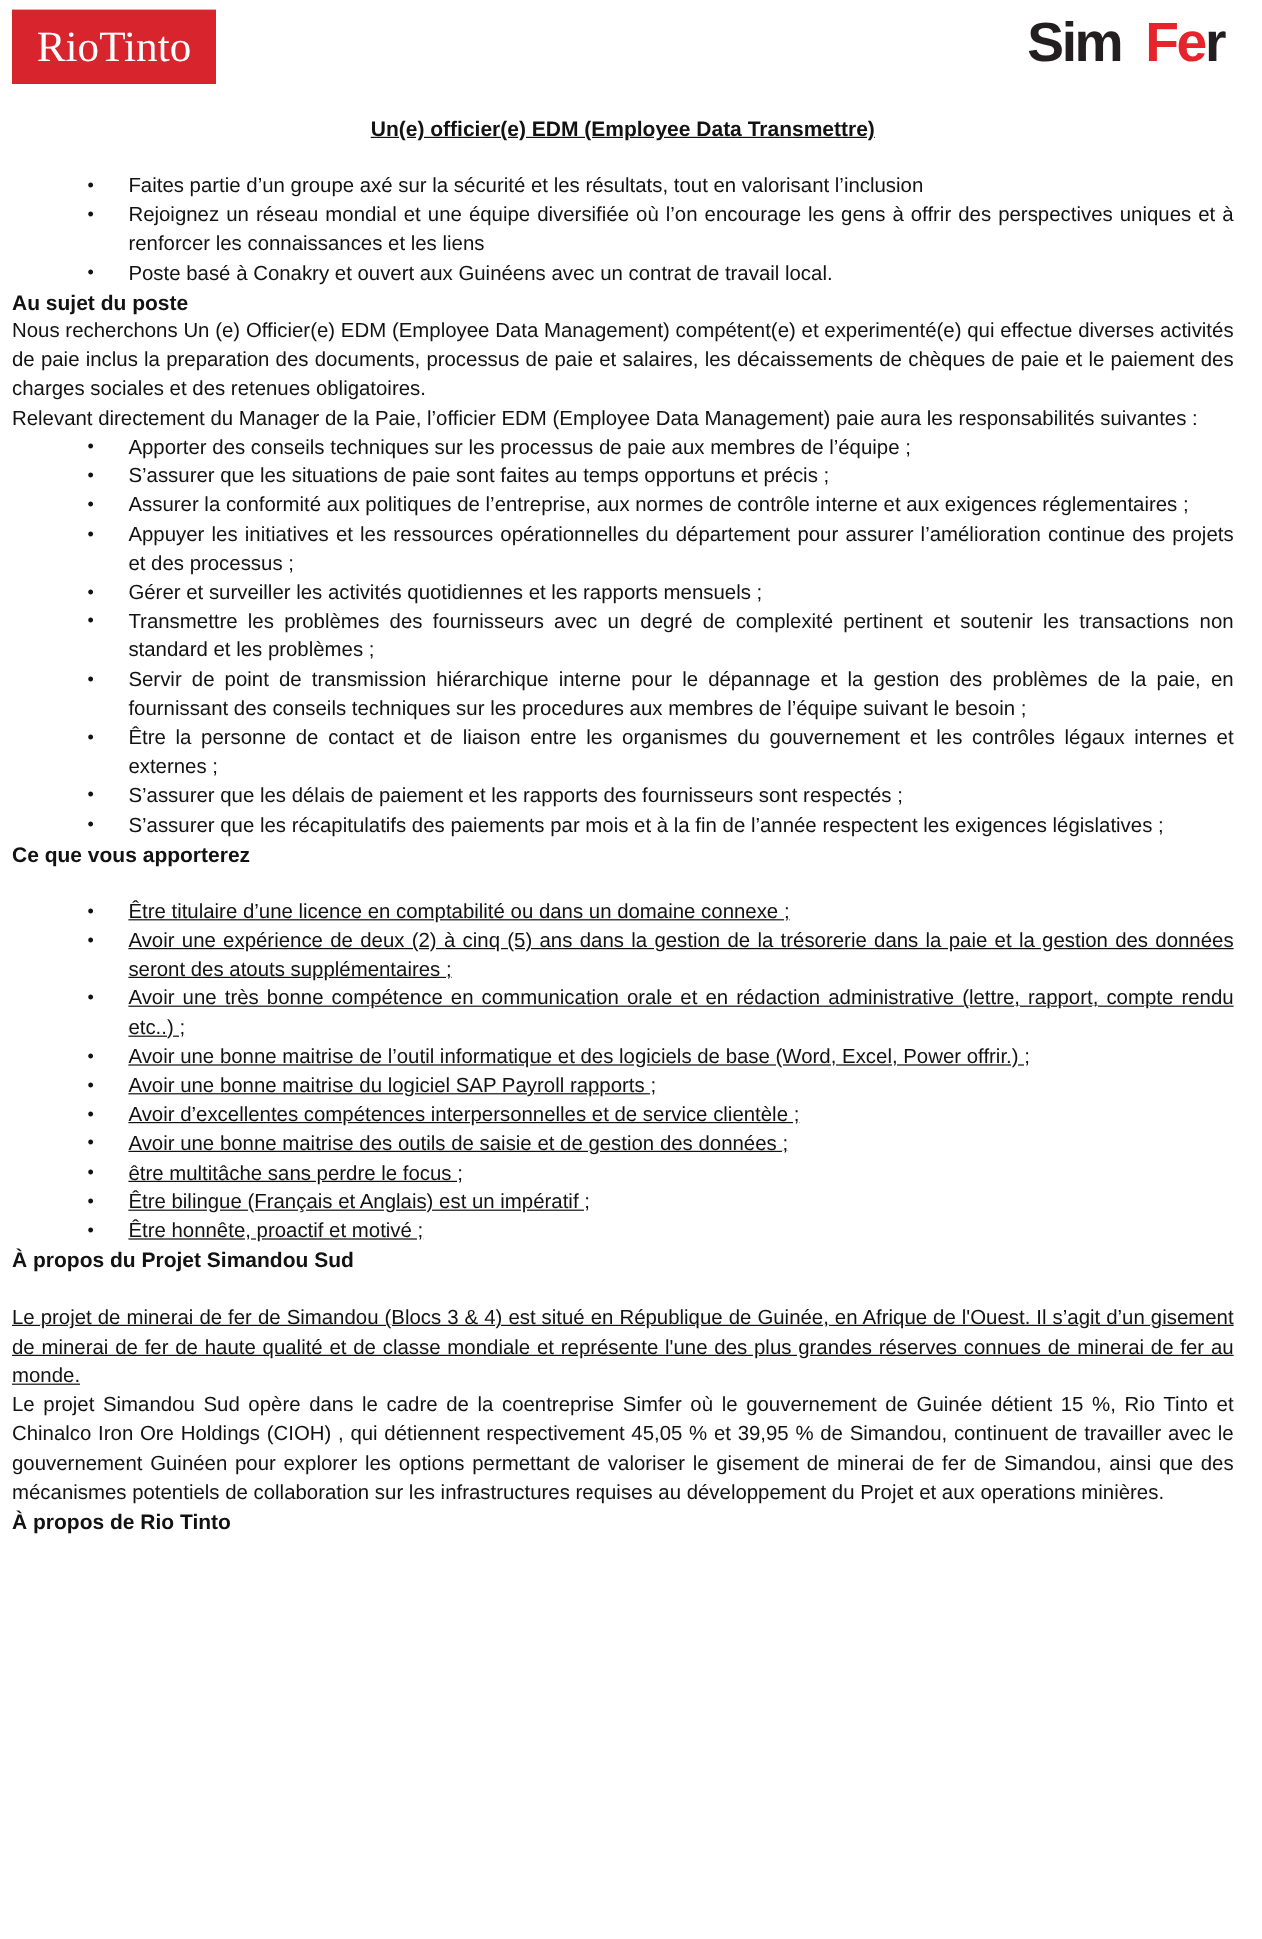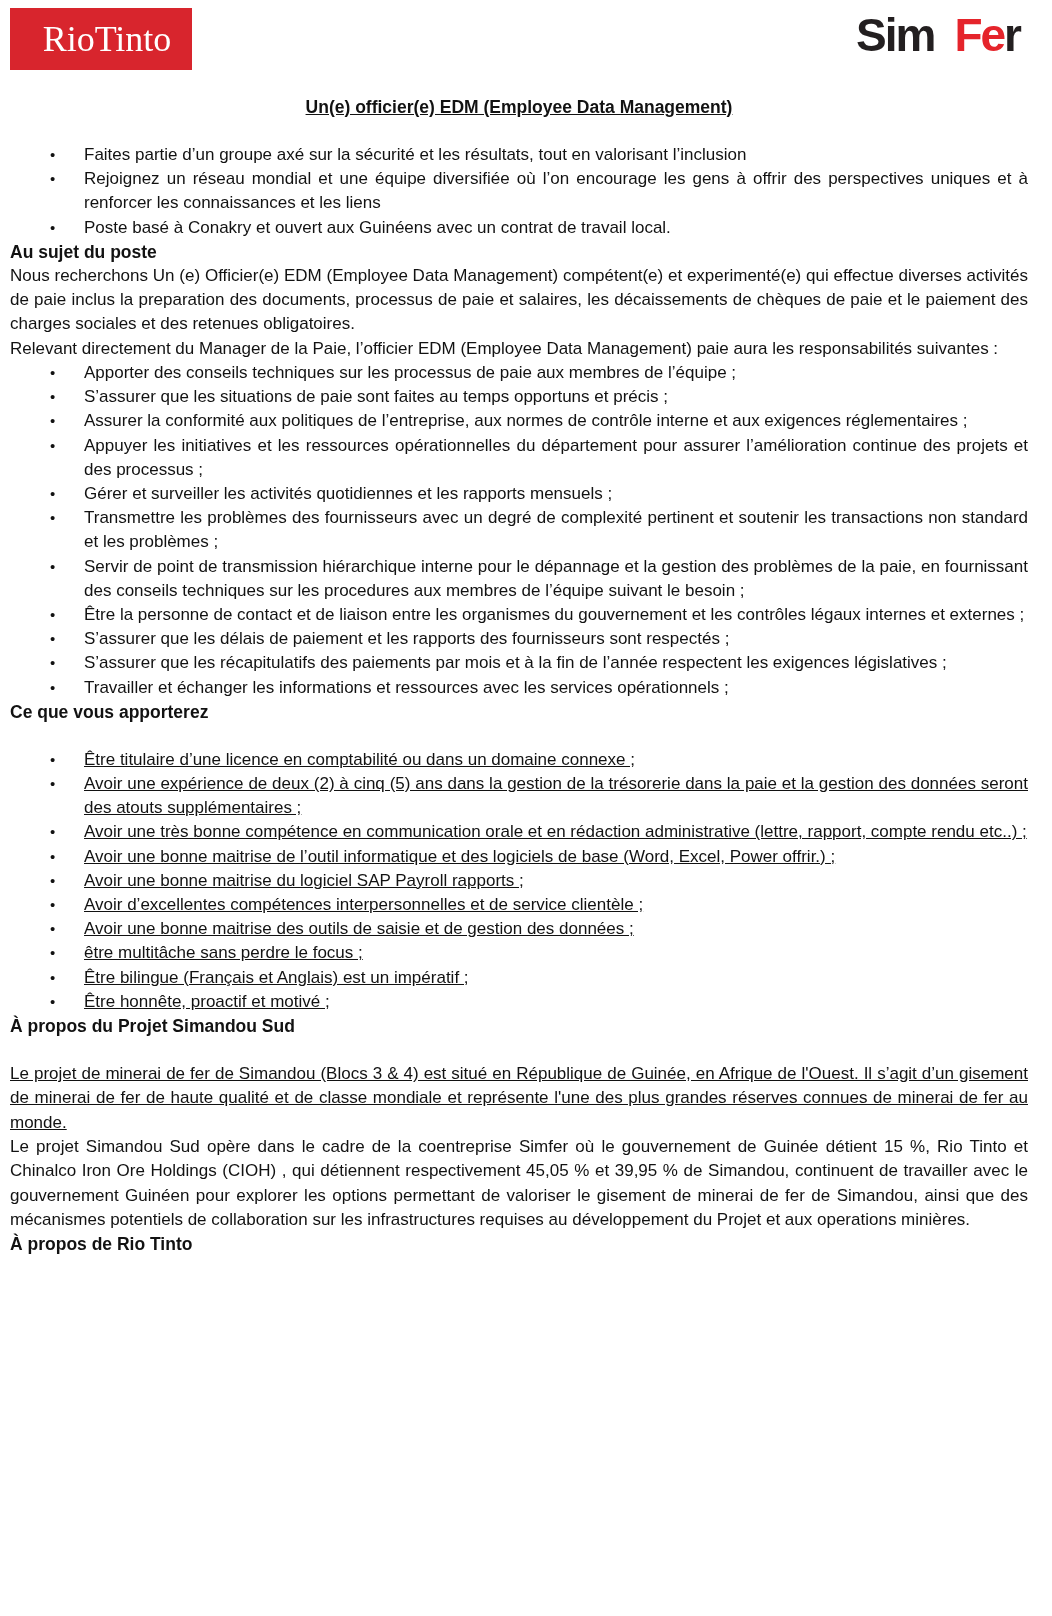--- a/index.html
+++ b/index.html
@@ -13,21 +13,21 @@
     overflow: hidden;
   }
   .page { padding: 8px 24px 0 10px; }
 
   
   .header { position: relative; height: 62px; margin-bottom: 26px; }
   .rio-logo {
     position: absolute; left: 0; top: 0;
     width: 170px; height: 62px;
     background: #d8252d;
-    display: flex; align-items: center; justify-content: center; padding-left: 12px;
+    display: flex; align-items: center; justify-content: center;
   }
   .rio-logo span {
     color: #ffffff;
     font-family: "Liberation Serif", serif;
     font-size: 36px;
     letter-spacing: 0px;
   }
   .simfer-logo {
     position: absolute; right: 8px; top: 0;
     font-size: 46px; font-weight: bold; letter-spacing: -2px;
@@ -64,20 +64,21 @@
   
   ul.bullets {
     list-style: none;
     margin: 0;
     padding: 0 0 0 74px;
   }
   ul.bullets li {
     position: relative;
     text-align: justify;
     line-height: 24.2px;
+    margin-left: 23px;
   }
   ul.bullets li::before {
     content: "\2022";
     position: absolute;
     left: -34px;
     top: 0;
     font-size: 15px;
   }
 
   
@@ -96,21 +97,21 @@
 
   <div class="header">
     <div class="rio-logo">
       <span>RioTinto</span>
     </div>
     <div class="simfer-logo">
       <span>Sim</span><span class="red">Fe</span><span>r</span>
     </div>
   </div>
 
-  <div class="doc-title">Un(e) officier(e) EDM (Employee Data Management)</div>
+  <div class="doc-title">Un(e) officier(e) EDM (Employee Data Transmettre)</div>
 
   <ul class="bullets mb-22">
     <li>Faites partie d’un groupe axé sur la sécurité et les résultats, tout en valorisant l’inclusion</li>
     <li>Rejoignez un réseau mondial et une équipe diversifiée où l’on encourage les gens à offrir des perspectives uniques et à renforcer les connaissances et les liens</li>
     <li>Poste basé à Conakry et ouvert aux Guinéens avec un contrat de travail local.</li>
   </ul>
 
   <div class="heading mb-18">Au sujet du poste</div>
 
   <p class="para mb-26">Nous recherchons Un (e) Officier(e) EDM (Employee Data Management) compétent(e) et experimenté(e) qui effectue diverses activités de paie inclus la preparation des documents, processus de paie et salaires, les décaissements de chèques de paie et le paiement des charges sociales et des retenues obligatoires.</p>
@@ -121,21 +122,20 @@
     <li>Apporter des conseils techniques sur les processus de paie aux membres de l’équipe ;</li>
     <li>S’assurer que les situations de paie sont faites au temps opportuns et précis ;</li>
     <li>Assurer la conformité aux politiques de l’entreprise, aux normes de contrôle interne et aux exigences réglementaires ;</li>
     <li>Appuyer les initiatives et les ressources opérationnelles du département pour assurer l’amélioration continue des projets et des processus ;</li>
     <li>Gérer et surveiller les activités quotidiennes et les rapports mensuels ;</li>
     <li>Transmettre les problèmes des fournisseurs avec un degré de complexité pertinent et soutenir les transactions non standard et les problèmes ;</li>
     <li>Servir de point de transmission hiérarchique interne pour le dépannage et la gestion des problèmes de la paie, en fournissant des conseils techniques sur les procedures aux membres de l’équipe suivant le besoin ;</li>
     <li>Être la personne de contact et de liaison entre les organismes du gouvernement et les contrôles légaux internes et externes ;</li>
     <li>S’assurer que les délais de paiement et les rapports des fournisseurs sont respectés ;</li>
     <li>S’assurer que les récapitulatifs des paiements par mois et à la fin de l’année respectent les exigences législatives ;</li>
-    <li>Travailler et échanger les informations et ressources avec les services opérationnels ;</li>
   </ul>
 
   <div class="heading mb-24">Ce que vous apporterez</div>
 
   <ul class="bullets mb-20">
     <li>Être titulaire d’une licence en comptabilité ou dans un domaine connexe ;</li>
     <li>Avoir une expérience de deux (2) à cinq (5) ans dans la gestion de la trésorerie dans la paie et la gestion des données seront des atouts supplémentaires ;</li>
     <li>Avoir une très bonne compétence en communication orale et en rédaction administrative (lettre, rapport, compte rendu etc..) ;</li>
     <li>Avoir une bonne maitrise de l’outil informatique et des logiciels de base (Word, Excel, Power offrir.) ;</li>
     <li>Avoir une bonne maitrise du logiciel SAP Payroll rapports ;</li>

